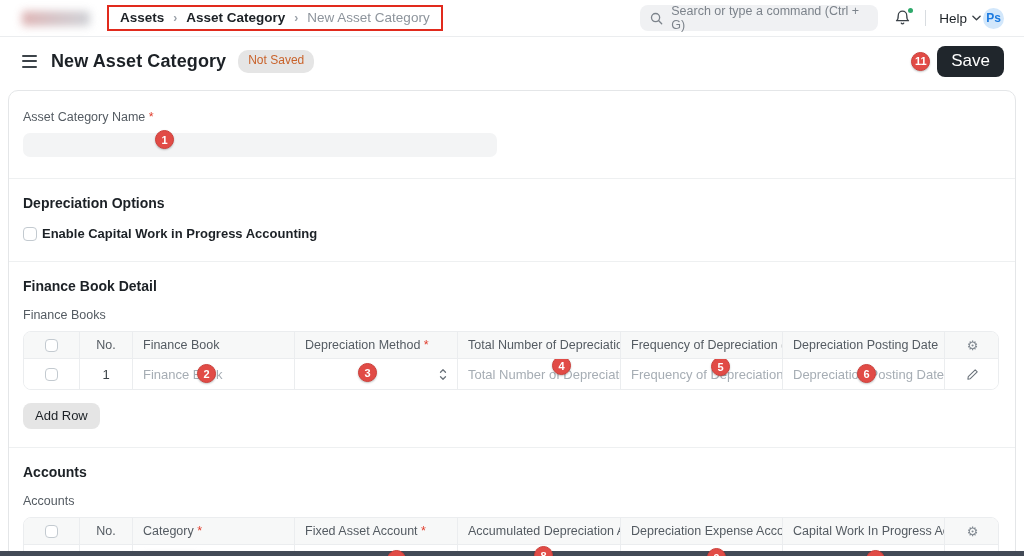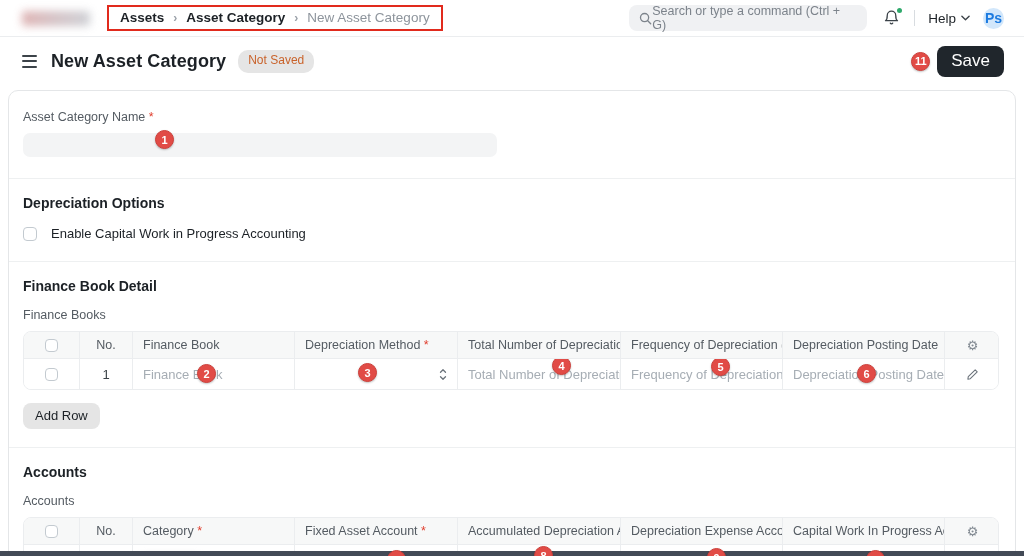--- a/index.html
+++ b/index.html
@@ -11,48 +11,48 @@
 
   
   .navbar { height:37px; display:flex; align-items:center; padding:0 20px 0 22px; border-bottom:1px solid #ebedef; }
   .logo-blur { width:68px; height:15px; border-radius:3px; flex:none;
     background:linear-gradient(90deg,#d9a6a6,#cdb6ba 45%,#c5c8ce); filter:blur(4px); opacity:.85; }
   .breadcrumb-box { display:flex; align-items:center; gap:9px; border:2px solid #e12a1d; padding:3px 11px 4px; margin-left:17px; background:#fff; }
   .crumb { font-size:13.5px; font-weight:600; color:#1c2126; text-decoration:none; white-space:nowrap; }
   .crumb.muted { color:#8d949c; font-weight:400; }
   .crumb-sep { color:#9aa1a9; font-size:12px; font-weight:600; }
   .search-pill { margin-left:auto; width:238px; height:26px; background:#f0f1f3; border-radius:8px;
-    display:flex; align-items:center; padding:0 10px; color:#7c838b; font-size:12.5px; }
+    display:flex; align-items:center; gap:8px; padding:0 10px; color:#7c838b; font-size:12.5px; }
   .bell-wrap { position:relative; margin-left:16px; width:18px; height:18px; cursor:pointer; }
   .bell-dot { position:absolute; top:-1px; right:-1px; width:5px; height:5px; border-radius:50%; background:#2ea96b; }
   .nav-divider { width:1px; height:16px; background:#d8dce0; margin:0 13px; }
   .help { display:flex; align-items:center; gap:5px; font-size:13.5px; color:#1c2126; cursor:pointer; }
-  .avatar { width:21px; height:21px; border-radius:50%; background:#d2e7fb; color:#1b7ae0; font-size:14px; font-weight:700;
-    display:flex; align-items:center; justify-content:center; margin-left:13px; cursor:pointer; }
+  .avatar { width:21px; height:21px; border-radius:50%; background:#d2e7fb; color:#1b7ae0; font-size:12px; font-weight:700;
+    display:flex; align-items:center; justify-content:center; margin-left:2px; cursor:pointer; }
 
   
   .page-head { height:48px; display:flex; align-items:center; padding:0 20px; gap:12px; }
   .burger { display:flex; flex-direction:column; gap:3.5px; cursor:pointer; padding:2px; }
   .burger span { width:15px; height:2px; background:#3c4349; border-radius:2px; }
   .page-title { font-size:18px; font-weight:700; color:#1c2126; letter-spacing:.1px; }
   .status-pill { background:#e5e5e5; color:#c9622a; font-size:12px; padding:3px 10px 6px; border-radius:10px; }
   .head-right { margin-left:auto; display:flex; align-items:center; gap:7px; }
   .save-btn { background:#20262c; color:#fff; font-size:17px; font-weight:500; padding:5px 14px 6px; border-radius:8px; border:none; cursor:pointer; }
 
   
   .card { margin:5px 8px 0; border:1px solid #e4e6e8; border-radius:10px; background:#fff; }
   .sect { padding:13px 14px 18px; border-top:1px solid #eef0f1; }
   .sect:first-child { border-top:none; padding-bottom:21px; }
   .field-label { font-size:12.5px; color:#545b62; margin:6px 0 9px; }
   .req { color:#e03e2d; }
   .input-wrap { position:relative; width:474px; }
   .text-input { width:474px; height:24px; background:#f3f4f5; border:none; border-radius:7px; outline:none; padding:0 9px; font-size:13px; }
   .sect-heading { font-size:14px; font-weight:700; color:#1c2126; margin:3px 0 15px; }
   .sect-heading.solo { margin-bottom:0; }
-  .checkbox-row { display:flex; align-items:center; gap:14px; font-size:13px; font-weight:400; color:#1c2126; margin-bottom:2px; cursor:pointer; }
+  .checkbox-row { display:flex; align-items:center; gap:5px; font-size:13px; font-weight:700; color:#1c2126; margin-bottom:2px; cursor:pointer; }
   .checkbox { width:14px; height:14px; border:1.5px solid #c3cad0; border-radius:4px; background:#fff; flex:none; cursor:pointer; }
   .grid-label { font-size:12.5px; color:#545b62; margin:14px 0 9px; }
 
   
   .grid { border:1px solid #ebedef; border-radius:8px; overflow:hidden; width:976px; background:#fff; }
   .grid-header { display:flex; background:#f7f8f8; height:27px; align-items:stretch; font-size:12.5px; color:#545b62; border-bottom:1px solid #ebedef; }
   .grid-row { display:flex; height:30px; align-items:stretch; font-size:13px; background:#fff; }
   .gc { border-left:1px solid #ebedef; display:flex; align-items:center; padding:0 10px; overflow:hidden; white-space:nowrap; position:relative; flex:none; }
   .gc:first-child { border-left:none; }
   .c-check { width:55px; justify-content:center; }

